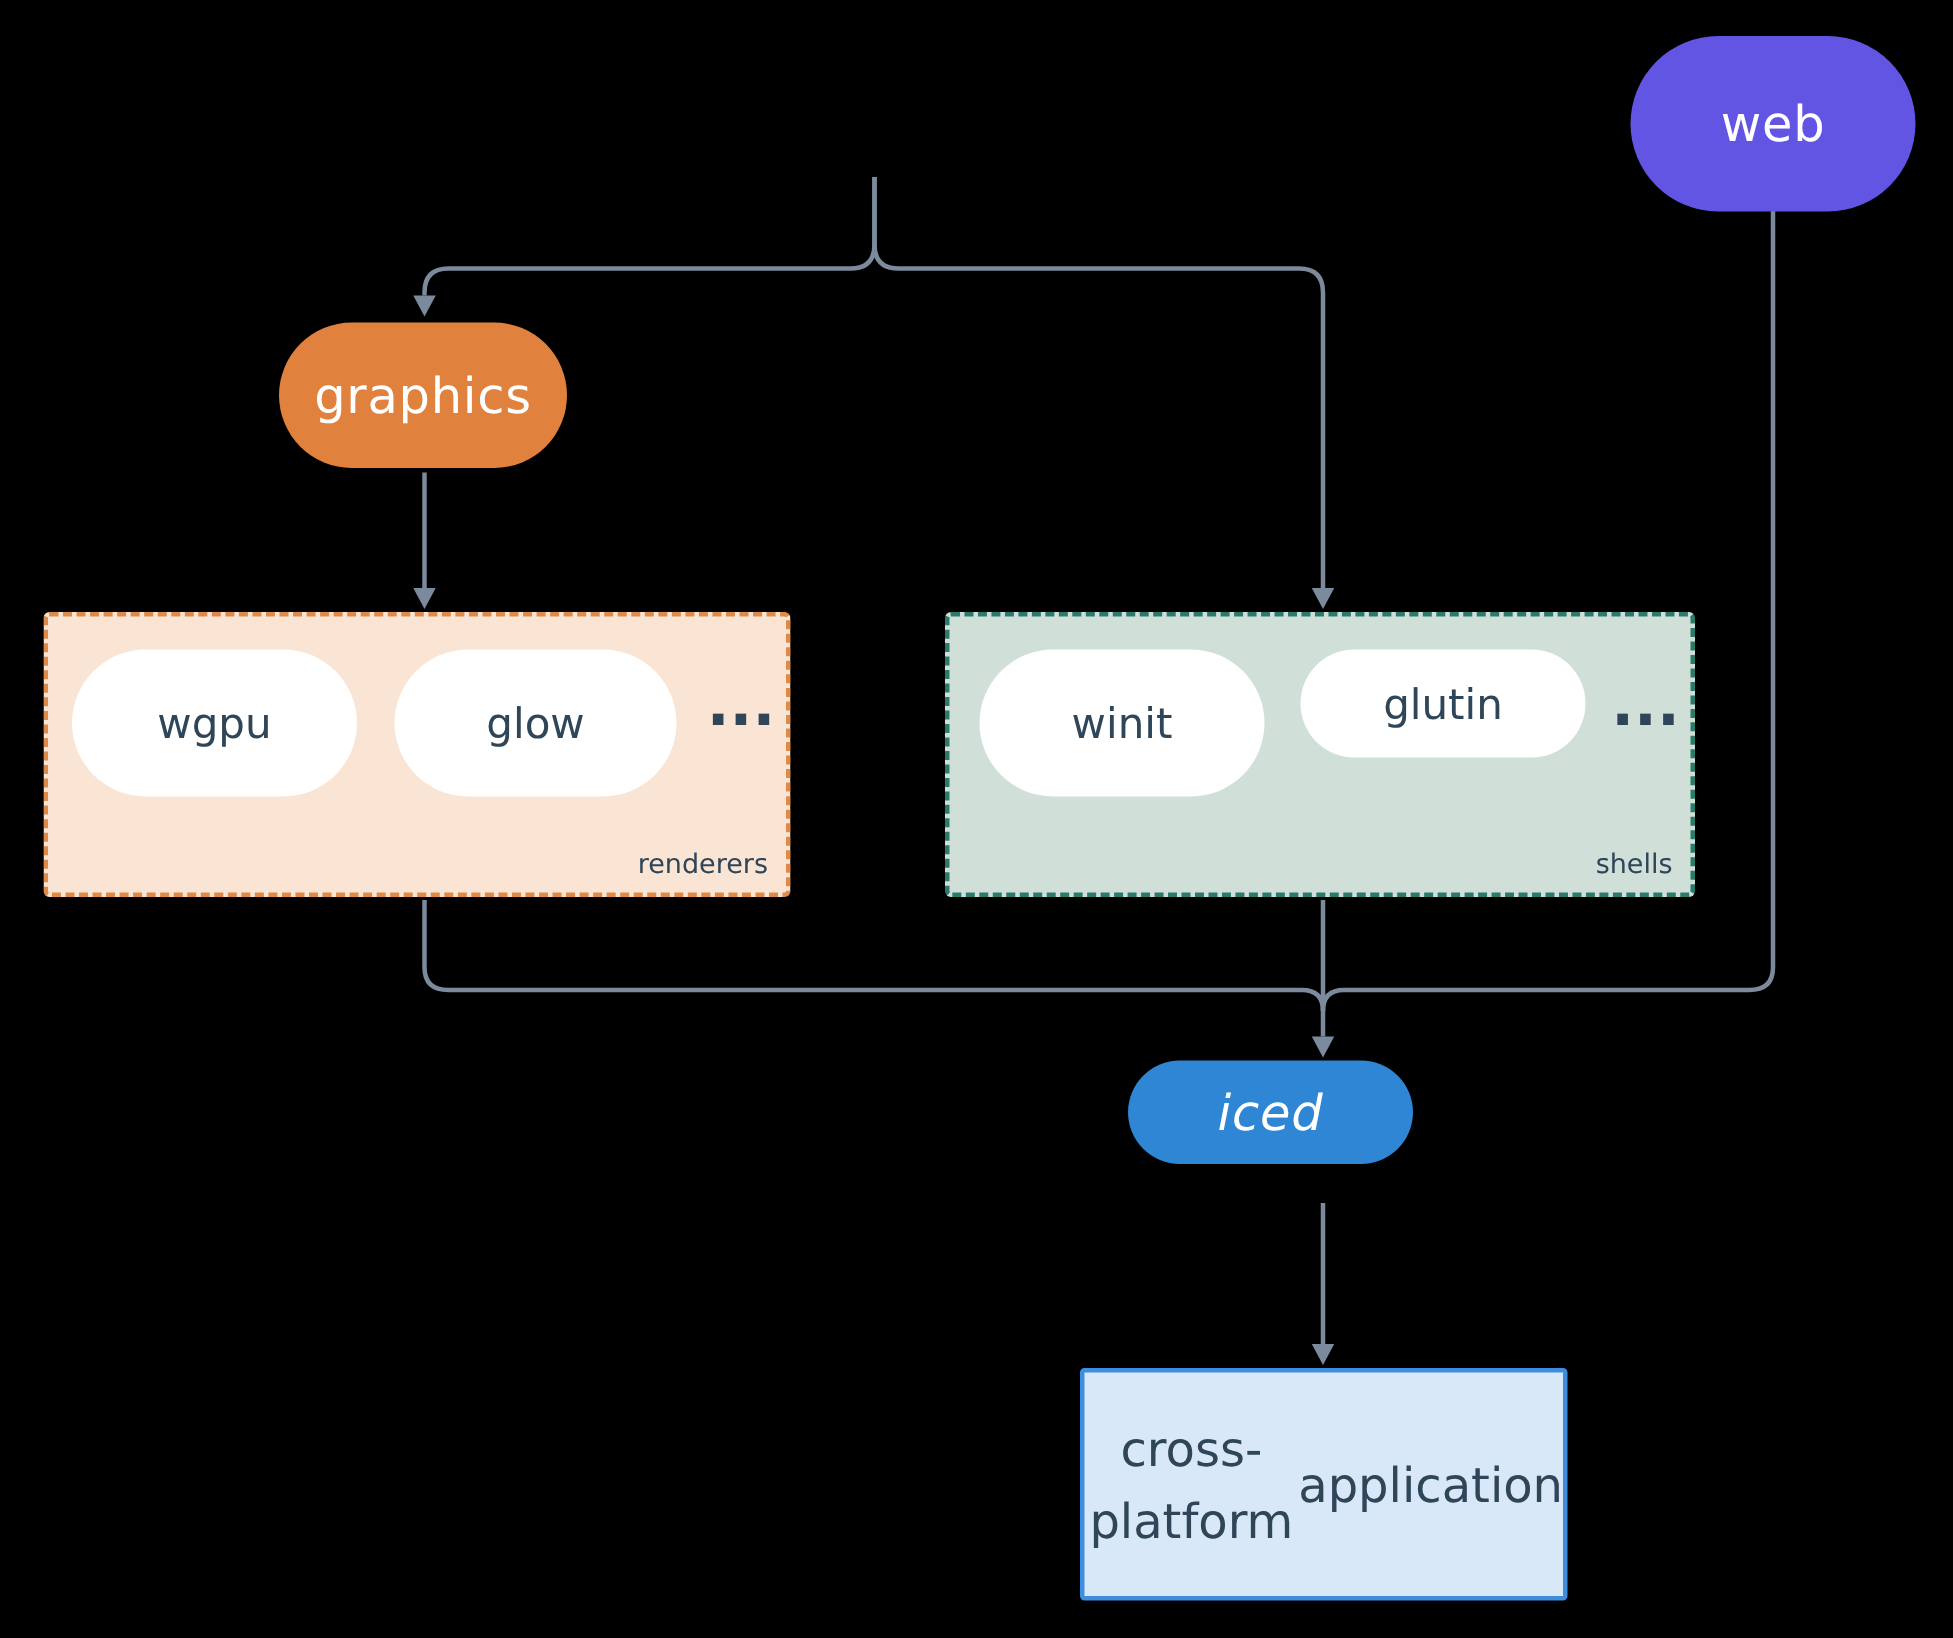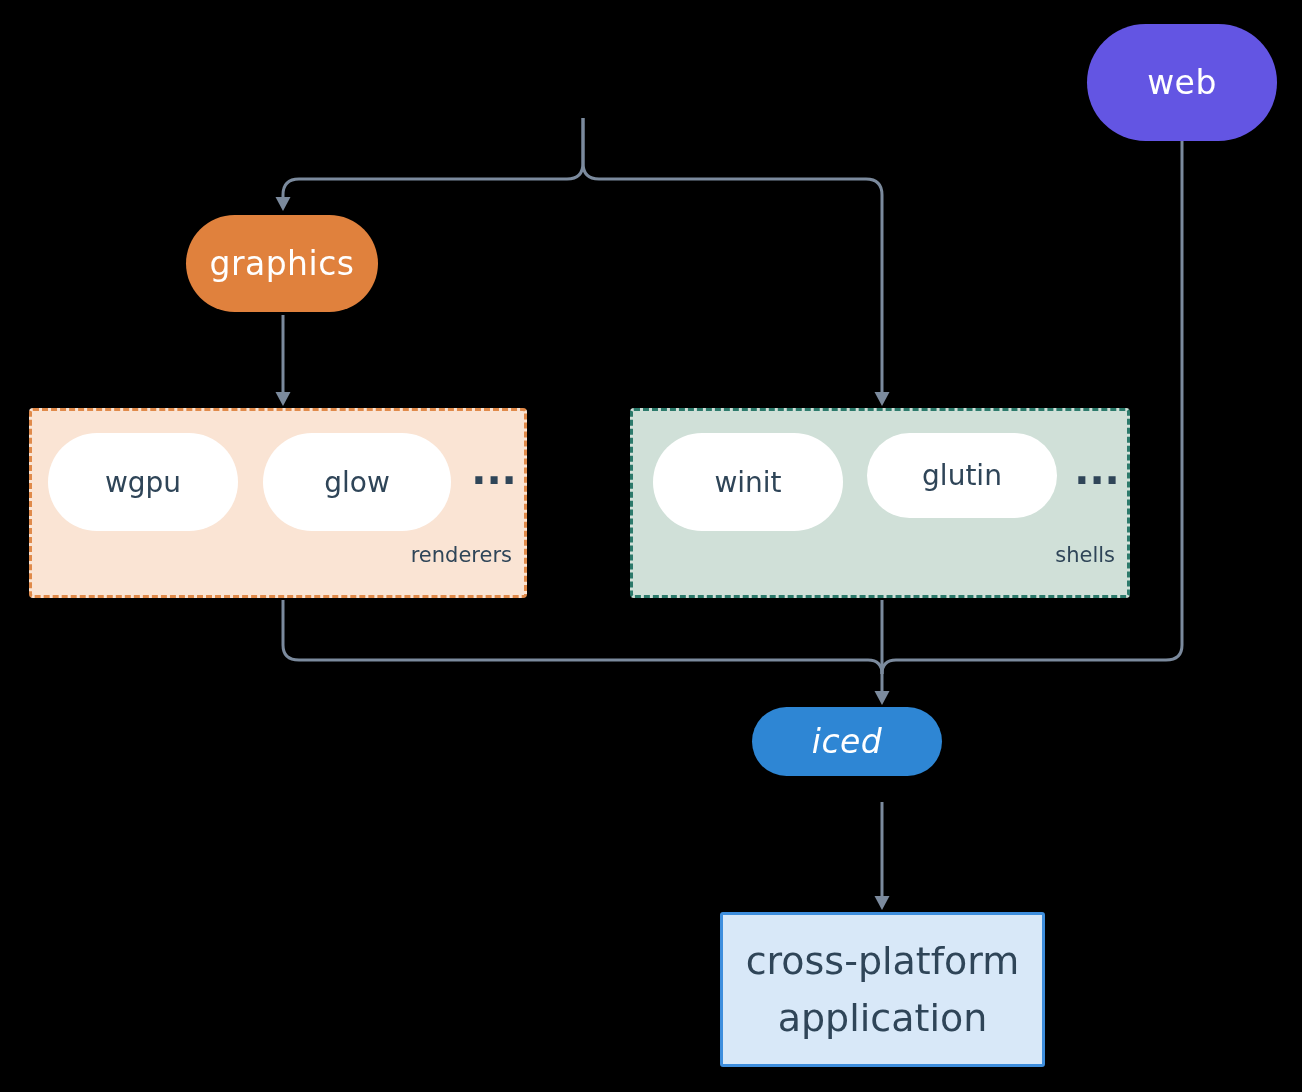--- a/index.html
+++ b/index.html
@@ -47,42 +47,42 @@
   }
   .group-box.renderers{
     background:var(--renderers-bg);
     border:3px dashed var(--renderers-border);
   }
   .group-box.shells{
     background:var(--shells-bg);
     border:3px dashed var(--shells-border);
   }
   .group-label{
-    position:absolute;right:12px;bottom:28px;
-    font-size:21px;color:var(--dark-text);
+    position:absolute;right:12px;bottom:8px;
+    font-size:18px;color:var(--dark-text);
   }
   .pill{
     position:absolute;z-index:3;
     display:flex;align-items:center;justify-content:center;
     background:var(--pill-white);
     border-radius:999px;
     font-size:28px;color:var(--dark-text);
   }
   .more{
     position:absolute;z-index:3;
     width:60px;text-align:center;
     font-size:40px;font-weight:bold;color:var(--dark-text);
   }
   .app-box{
     position:absolute;z-index:2;
     background:var(--app-bg);
     border:3px solid var(--app-border);
     border-radius:3px;
-    display:flex;flex-direction:column;align-items:center;justify-content:center;
-    font-size:38px;line-height:1.5;color:var(--dark-text);
+    display:flex;align-items:center;justify-content:center;
+    font-size:32px;line-height:1.5;color:var(--dark-text);
     text-align:center;
   }
 </style>
 </head>
 <body>
 
 <div id="canvas">
 
   <svg id="edges" width="1302" height="1092" viewBox="0 0 1302 1092">
     <defs>
@@ -125,21 +125,21 @@
     <span>glow</span>
   </div>
   <div class="more" style="left:464px;top:447px;">...</div>
 
   <div class="group-box shells" style="left:630px;top:408px;width:494px;height:184px;">
     <span class="group-label">shells</span>
   </div>
   <div class="pill" style="left:653px;top:433px;width:190px;height:98px;">
     <span>winit</span>
   </div>
-  <div class="pill" style="left:867px;top:433px;width:190px;height:85px;">
+  <div class="pill" style="left:867px;top:433px;width:190px;height:72px;">
     <span>glutin</span>
   </div>
   <div class="more" style="left:1067px;top:447px;">...</div>
 
   <div class="node blue" style="left:752px;top:707px;width:190px;height:69px;font-style:italic;">
     <span>iced</span>
   </div>
 
   <div class="app-box" style="left:720px;top:912px;width:319px;height:149px;">
     <span>cross-platform</span>

